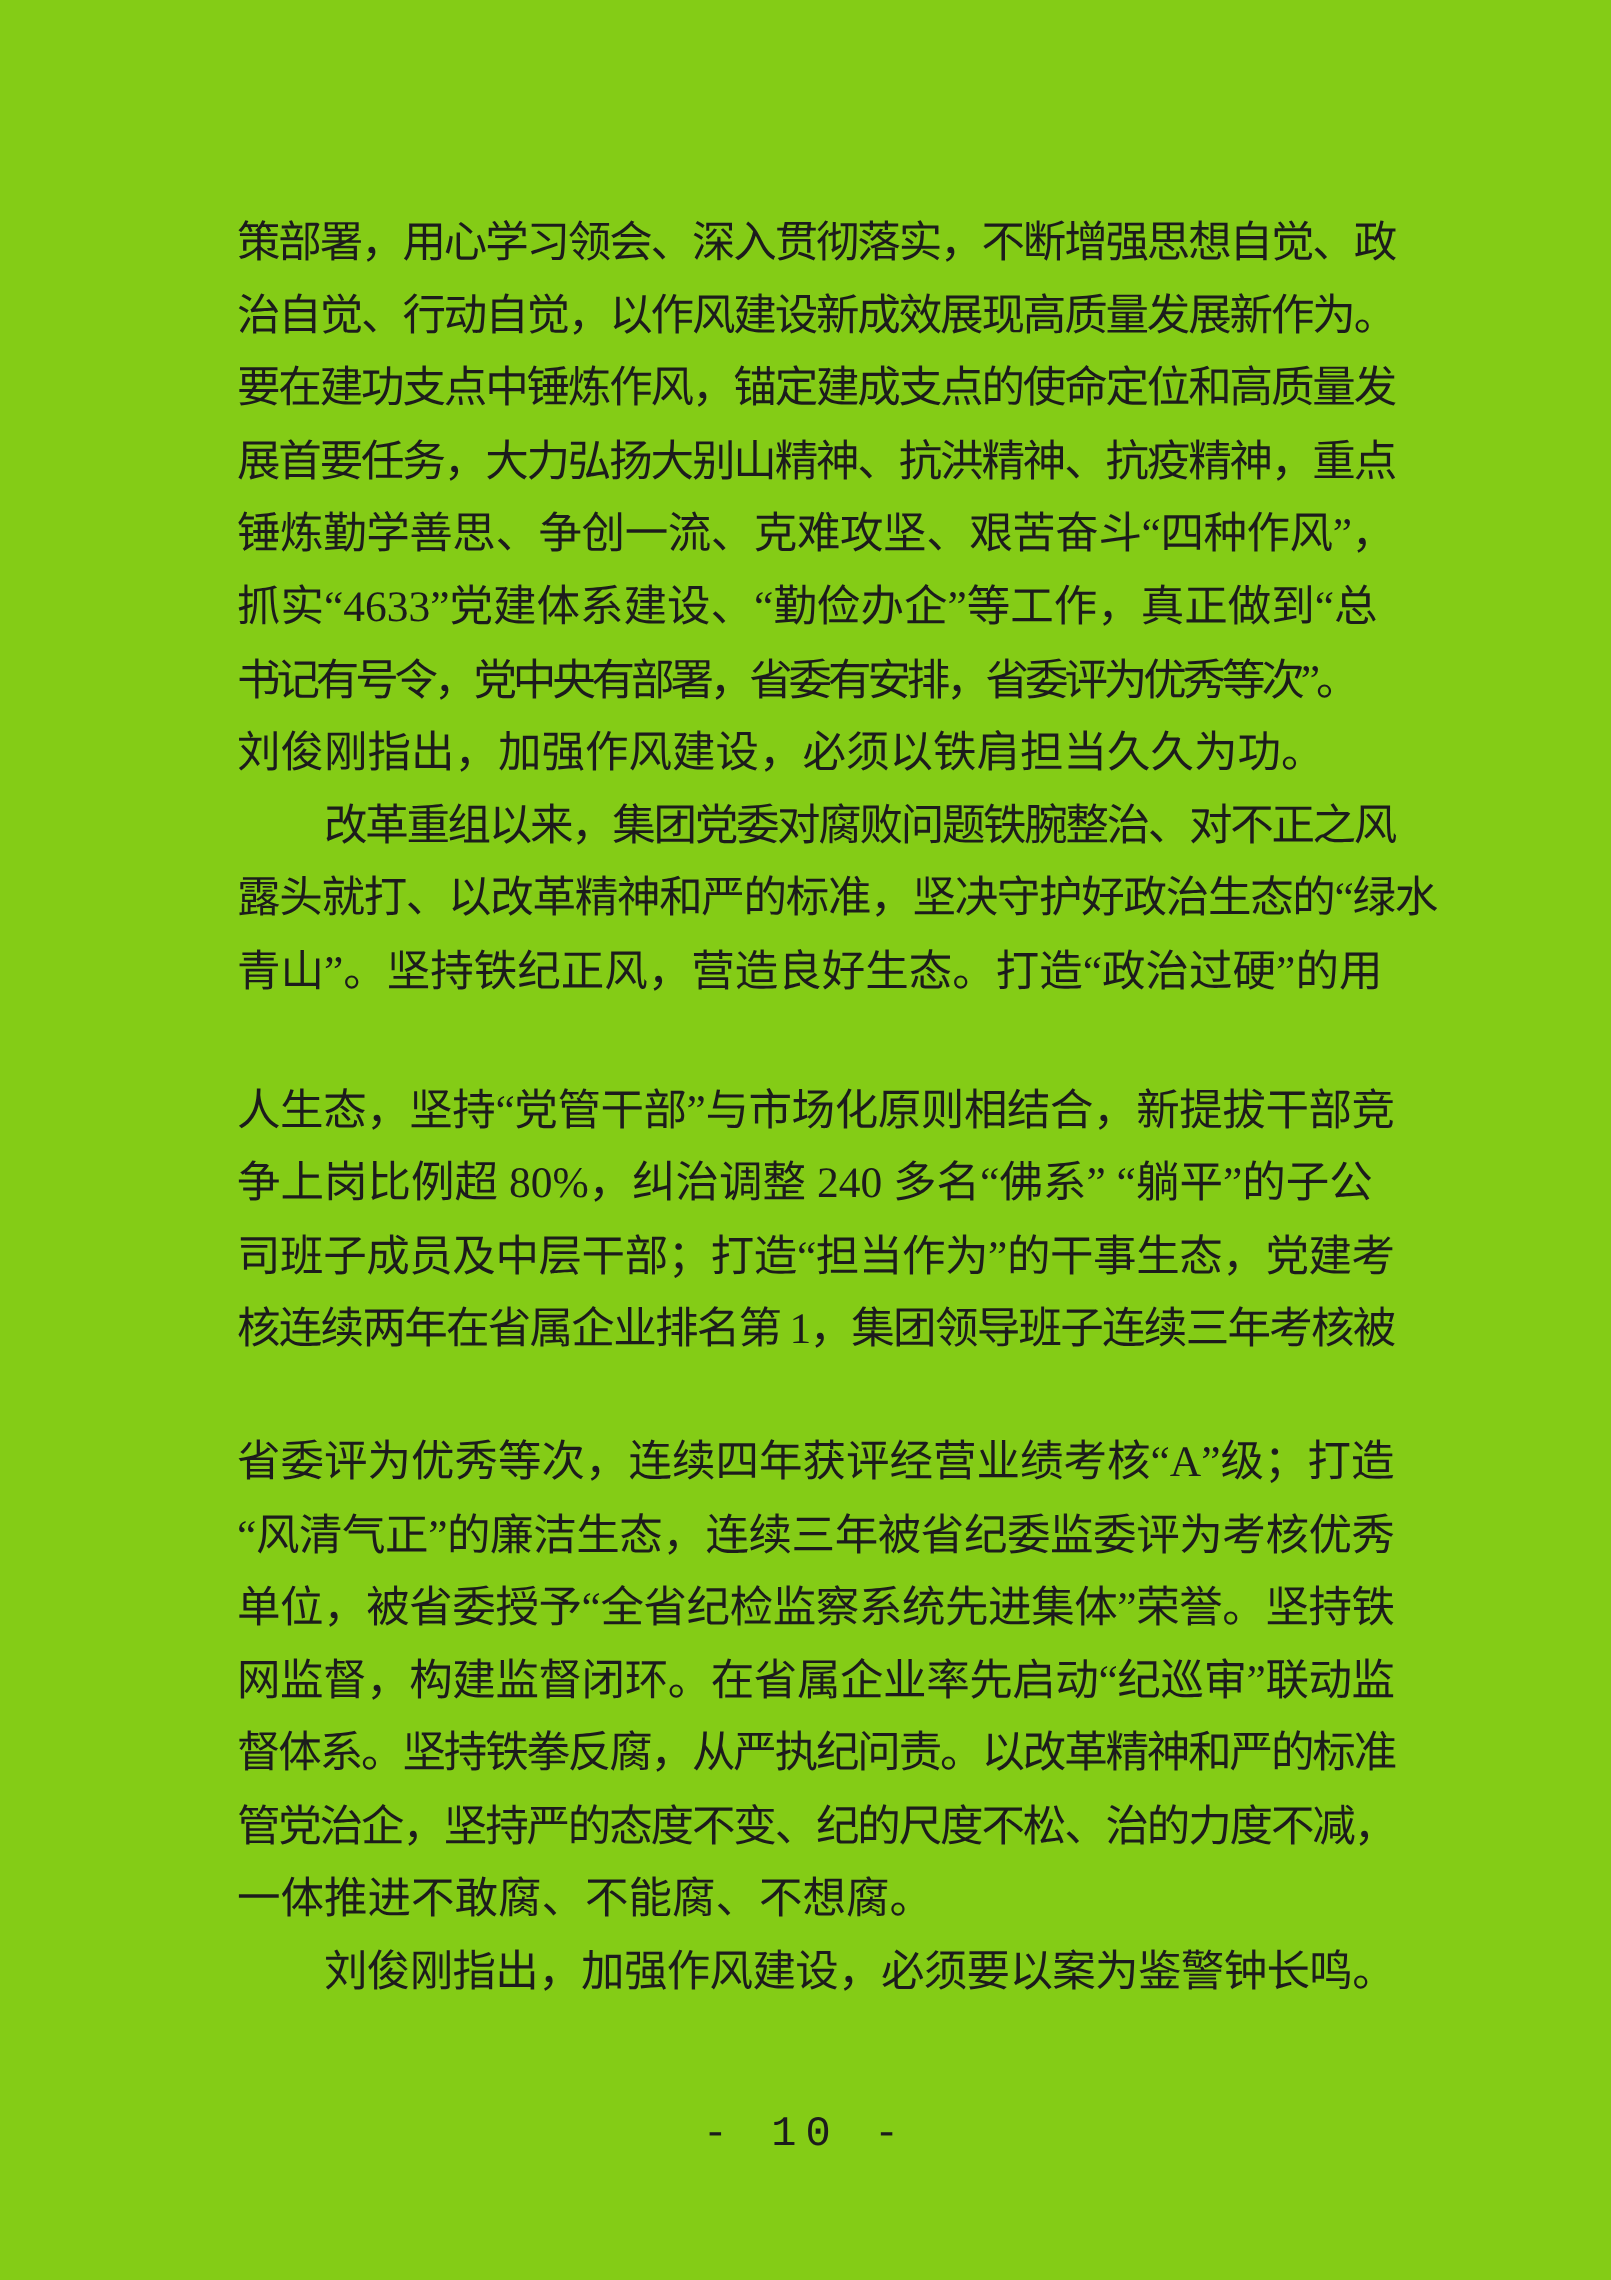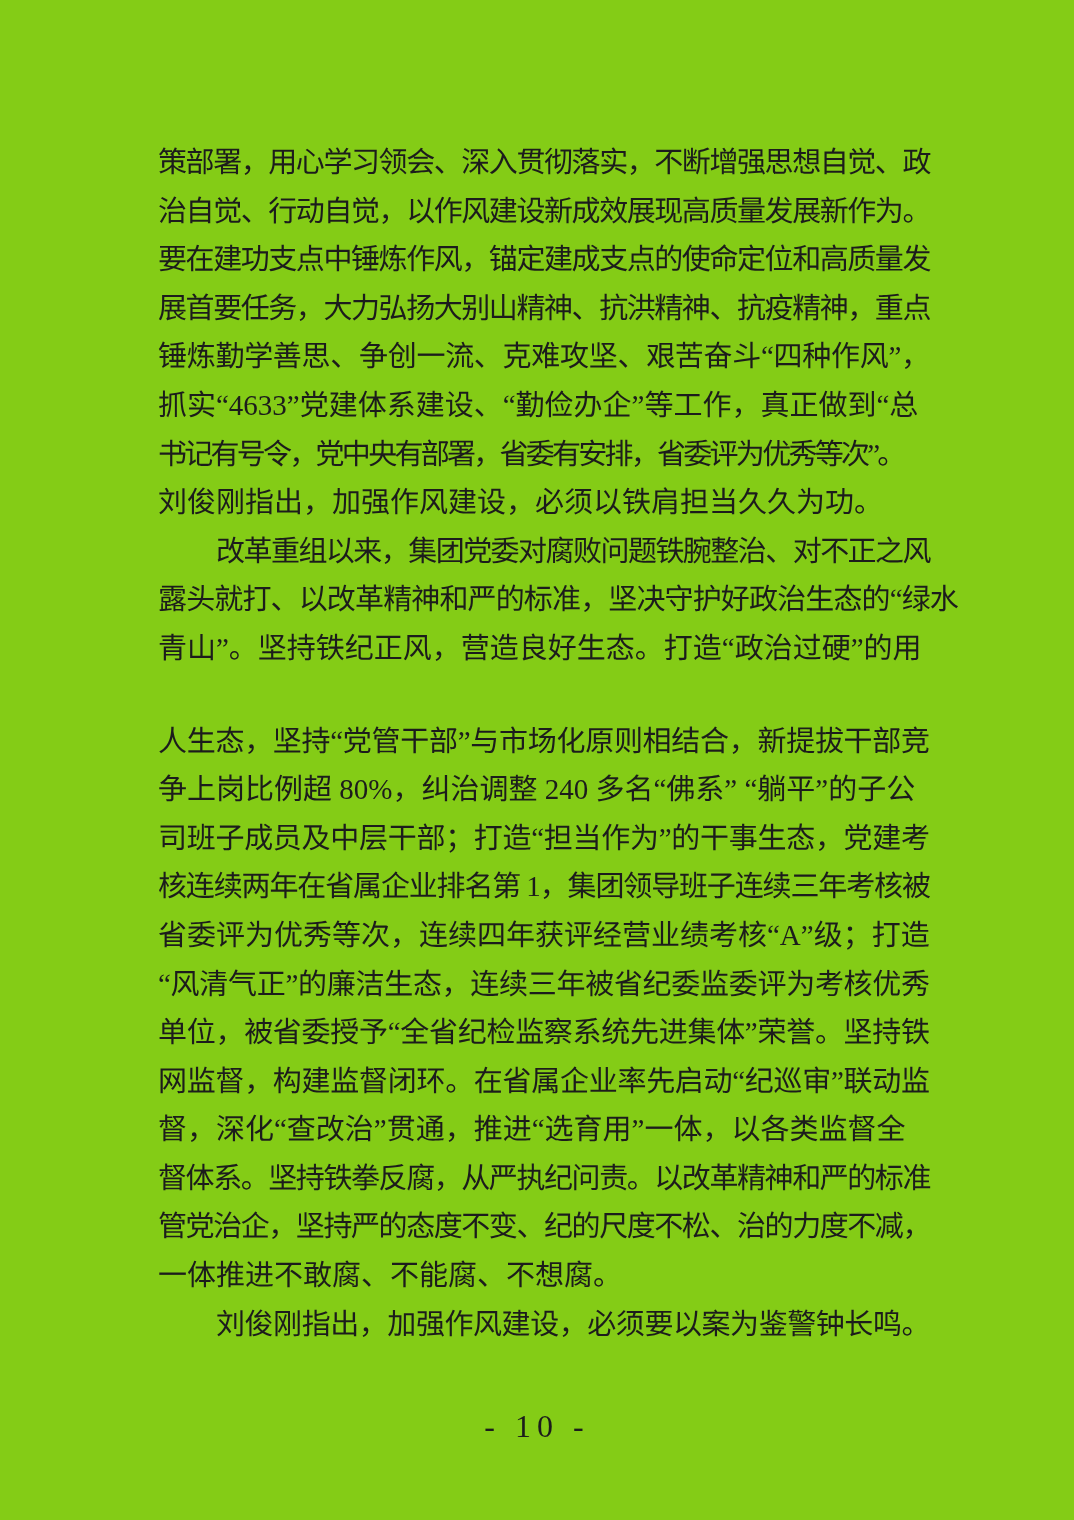--- a/index.html
+++ b/index.html
@@ -32,23 +32,24 @@
   }
   .line.indent {
     text-indent: 58px;
   }
   .page-number {
     position: absolute;
     left: 0;
     top: 1408px;
     width: 1074px;
     text-align: center;
-    font-size: 32px;
+    font-size: 28px;
     letter-spacing: 6px;
     color: #1c1c1c;
+    font-family: Liberation Mono, monospace;
   }
 </style>
 </head>
 <body>
 
 <div class="page">
   <div class="body-text">
       <div class="line" style="letter-spacing: -1.42857px;">策部署，用心学习领会、深入贯彻落实，不断增强思想自觉、政</div>
       <div class="line" style="letter-spacing: -1.42857px;">治自觉、行动自觉，以作风建设新成效展现高质量发展新作为。</div>
       <div class="line" style="letter-spacing: -1.42857px;">要在建功支点中锤炼作风，锚定建成支点的使命定位和高质量发</div>
@@ -57,24 +58,23 @@
       <div class="line" style="letter-spacing: 0px;">抓实“4633”党建体系建设、“勤俭办企”等工作，真正做到“总</div>
       <div class="line" style="letter-spacing: -2.73333px;">书记有号令，党中央有部署，省委有安排，省委评为优秀等次”。</div>
       <div class="line">刘俊刚指出，加强作风建设，必须以铁肩担当久久为功。</div>
       <div class="line indent" style="letter-spacing: -1.53846px;">改革重组以来，集团党委对腐败问题铁腕整治、对不正之风</div>
       <div class="line" style="letter-spacing: -0.857143px;">露头就打、以改革精神和严的标准，坚决守护好政治生态的“绿水</div>
       <div class="line" style="letter-spacing: 0px; font-family: Liberation Serif, serif;">青山”。坚持铁纪正风，营造良好生态。打造“政治过硬”的用</div>
       <div class="line" style="letter-spacing: -0.285714px; margin-top: 44px;">人生态，坚持“党管干部”与市场化原则相结合，新提拔干部竞</div>
       <div class="line" style="letter-spacing: 0px;">争上岗比例超 80%，纠治调整 240 多名“佛系” “躺平”的子公</div>
       <div class="line" style="letter-spacing: -0.285714px;">司班子成员及中层干部；打造“担当作为”的干事生态，党建考</div>
       <div class="line" style="letter-spacing: -1.13793px;">核连续两年在省属企业排名第 1，集团领导班子连续三年考核被</div>
-      <div class="line" style="letter-spacing: 0px;">省委评为优秀等次，连续四年获评经营业绩考核“A”级；打造</div>
+      <div class="line" style="letter-spacing: 0px; margin-top: 40px;">省委评为优秀等次，连续四年获评经营业绩考核“A”级；打造</div>
       <div class="line" style="letter-spacing: -0.285714px;">“风清气正”的廉洁生态，连续三年被省纪委监委评为考核优秀</div>
       <div class="line" style="letter-spacing: -0.285714px;">单位，被省委授予“全省纪检监察系统先进集体”荣誉。坚持铁</div>
       <div class="line" style="letter-spacing: -0.285714px;">网监督，构建监督闭环。在省属企业率先启动“纪巡审”联动监</div>
-      <div class="line" style="letter-spacing: 0px;">督，深化“查改治”贯通，推进“选育用”一体，以各类监督全</div>
       <div class="line" style="letter-spacing: -1.42857px;">督体系。坚持铁拳反腐，从严执纪问责。以改革精神和严的标准</div>
       <div class="line" style="letter-spacing: -1.42857px;">管党治企，坚持严的态度不变、纪的尺度不松、治的力度不减，</div>
       <div class="line">一体推进不敢腐、不能腐、不想腐。</div>
       <div class="line indent" style="letter-spacing: -0.44px;">刘俊刚指出，加强作风建设，必须要以案为鉴警钟长鸣。</div>
     </div>
   <div class="page-number">- 10 -</div>
 </div>
 
 </body></html>

